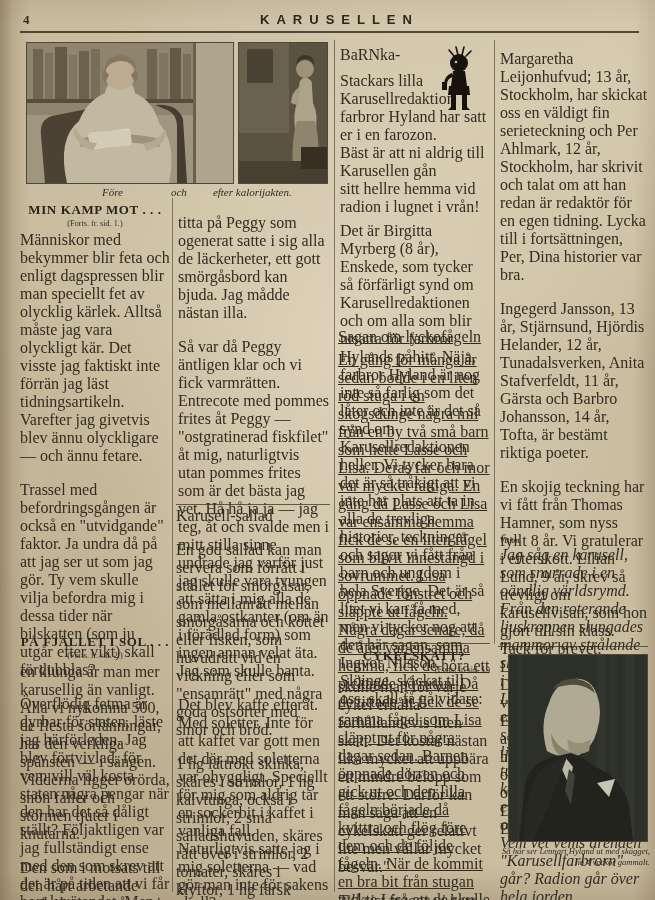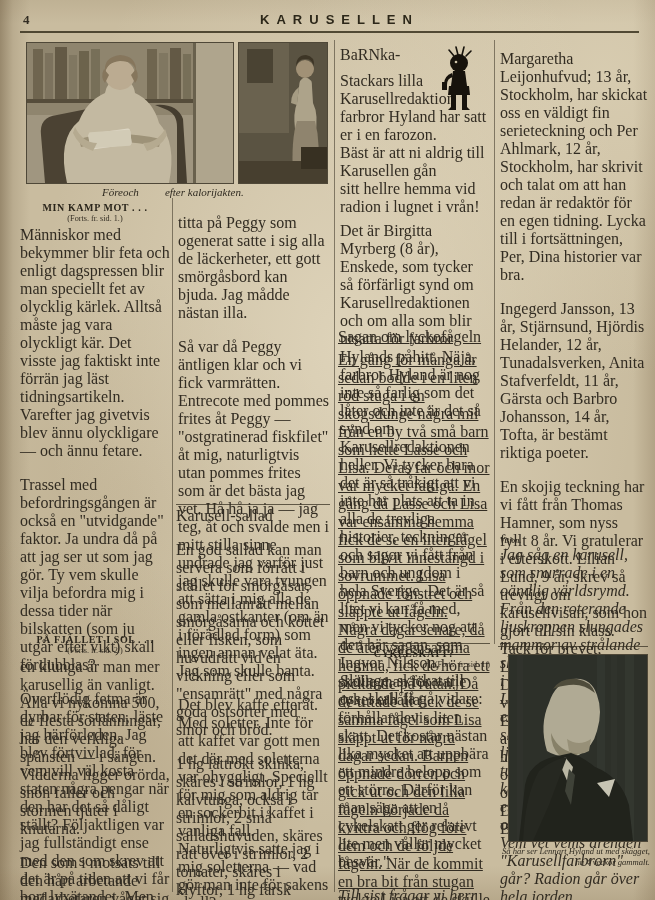--- a/index.html
+++ b/index.html
@@ -22,21 +22,21 @@
   .masthead{left:0;right:0;top:12px;text-align:center;font-family:"Liberation Sans",sans-serif;
     font-size:13px;font-weight:bold;letter-spacing:7px;color:#2c2719;padding-left:24px;}
   .hrule{height:2px;background:#39331f;opacity:.85;}
   .vrule{width:1px;background:rgba(56,49,35,0.55);}
   .thinrule{height:1px;background:rgba(56,49,35,0.75);}
 
   .photo{border:1px solid #4f4838;box-shadow:0 0 0 1px rgba(255,255,255,0.15) inset;background:#9a8f79;}
   .photo svg{display:block;}
   .caption{font-style:italic;font-size:11px;color:#2f2a20;}
 
-  .headline{font-size:10px;font-weight:bold;text-align:center;letter-spacing:.6px;color:#29241a;}
+  .headline{font-size:13px;font-weight:bold;text-align:center;letter-spacing:.6px;color:#29241a;}
   .forts{font-size:8.2px;text-align:center;margin-top:1px;color:#32" ;}
   .forts{font-size:8.2px;text-align:center;margin-top:1px;}
   .body p, .p{font-size:7.7px;line-height:9.7px;text-align:justify;margin:0 0 2px 0;}
   .ind{text-indent:9px;}
   .small{font-size:6.9px;line-height:8.5px;}
   .sigrow{display:flex;justify-content:space-between;font-size:7.7px;line-height:9.7px;}
   .sig{font-style:italic;font-weight:bold;text-align:right;font-size:8px;}
   .sig-center{font-style:italic;font-weight:bold;text-align:center;font-size:8.4px;}
 
   .sallad-title{font-size:20px;font-weight:bold;text-align:center;color:#241f15;margin:2px 0 3px 0;
@@ -106,21 +106,21 @@
       <path d="M57,24 Q57,12 67,12 Q76,13 75,24 Q73,15 66,16 Q59,16 57,24 Z" fill="#3c3426"></path>
       <path d="M60,44 Q52,50 52,60 L58,62 Z" fill="#b0a68e"></path>
       <rect x="0" y="118" width="88" height="22" fill="#473f30"></rect>
       <rect x="62" y="104" width="26" height="22" fill="#352e22"></rect>
       <rect width="88" height="140" fill="#4c4026" opacity="0.1"></rect>
     </svg>
   </div>
 
   <div class="abs caption" style="left:26px;top:186px;width:302px;display:flex;">
     <span style="margin-left:76px;">Före</span>
-    <span style="">och</span>
+    <span style="margin-left:48px;">och</span>
     <span style="margin-left:26px;">efter kalorijakten.</span>
   </div>
 
   <div class="abs clip" style="left:20px;top:202px;width:150px;height:428px;">
     <div class="headline">MIN KAMP MOT . . .</div>
     <div class="forts">(Forts. fr. sid. 1.)</div>
     <p class="p" style="margin-top:3px;">Människor med bekymmer blir feta och enligt dagspressen blir man speciellt fet av olycklig kärlek. Alltså måste jag vara olyckligt kär. Det visste jag faktiskt inte förrän jag läst tidningsartikeln. Varefter jag givetvis blev ännu olyckligare — och ännu fetare.</p>
     <p class="p ind">Trassel med befordringsgången är också en "utvidgande" faktor. Ja undra då på att jag ser ut som jag gör. Ty vem skulle vilja befordra mig i dessa tider när bilskatten (som ju utgår efter vikt) skall fördubblas?</p>
     <p class="p ind">Överflödig fetma är dyrbar för staten, läste jag härförleden. Jag blev förtvivlad, för vem vill väl kosta staten några pengar när den har det så dåligt ställt? Följaktligen var jag fullständigt ense med den som skrev att det är på tiden att vi får bort lyxätandet. Men säga tulipanaros är som bekant en sak och göra den en annan. Jag grubblade och grubblade utan resultat — men då kom Peggy. Hon är min vän, Peggy, en verklig vän, och för min skull hade hon snokat upp en restaurang i stan där man kunde äta sig slank. Jag beslöt mig genast för att pröva och Peggy följde med. Men eftersom hennes volym bara är fjärdedelen av min beställde hon med frejdigt mod smörgåsbord medan jag i min nyvunna karaktärsfasthet bad att få kalorifattig lunch. Så långt gick det bra. Men när man satte fram en stor sejdel öl åt Peggy och jag själv fick ett litet glas med något tjockt och smutsrött i, då började redan föresatserna svikta. Inte blev det bättre av att sitta och</p>
   </div>

